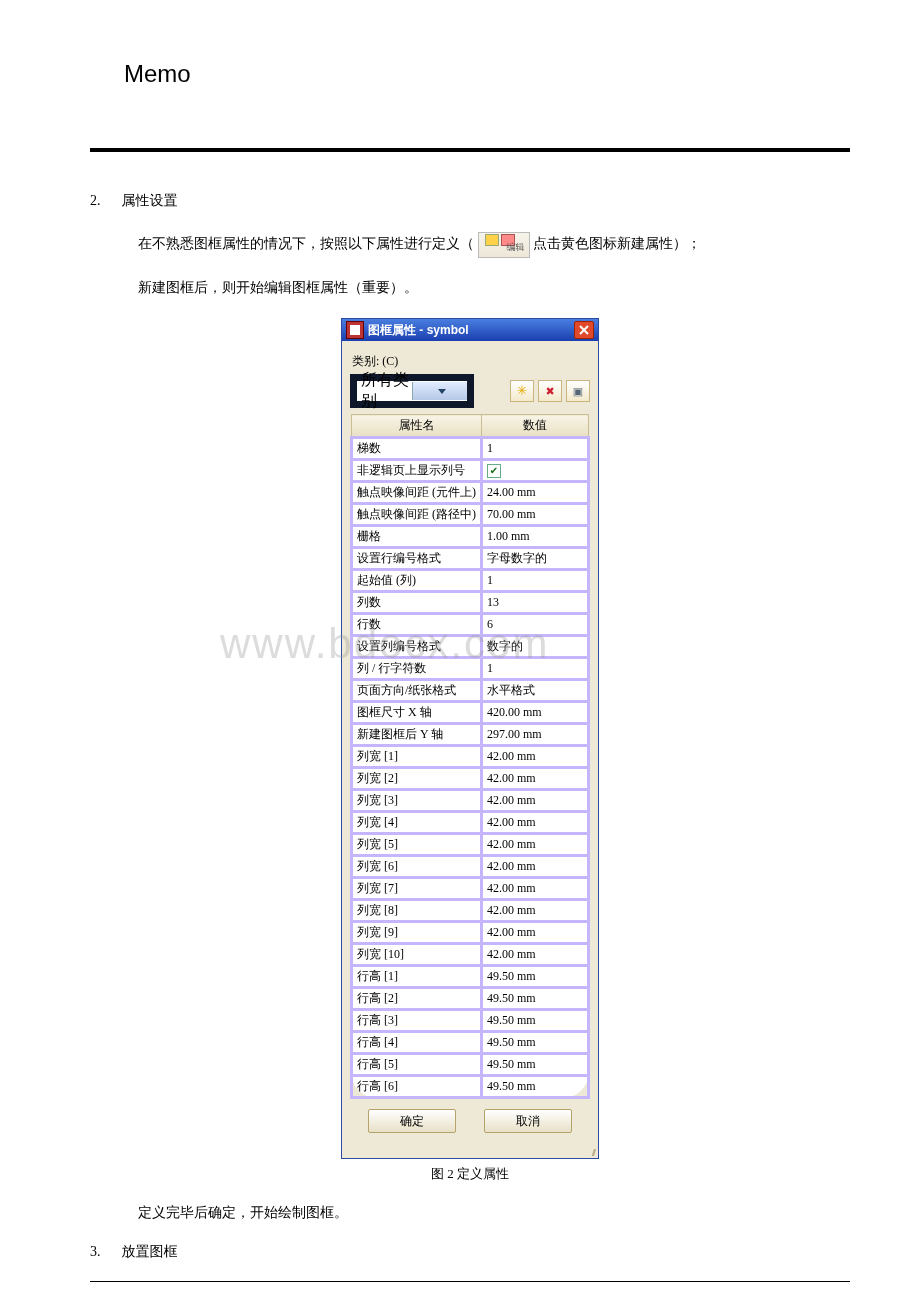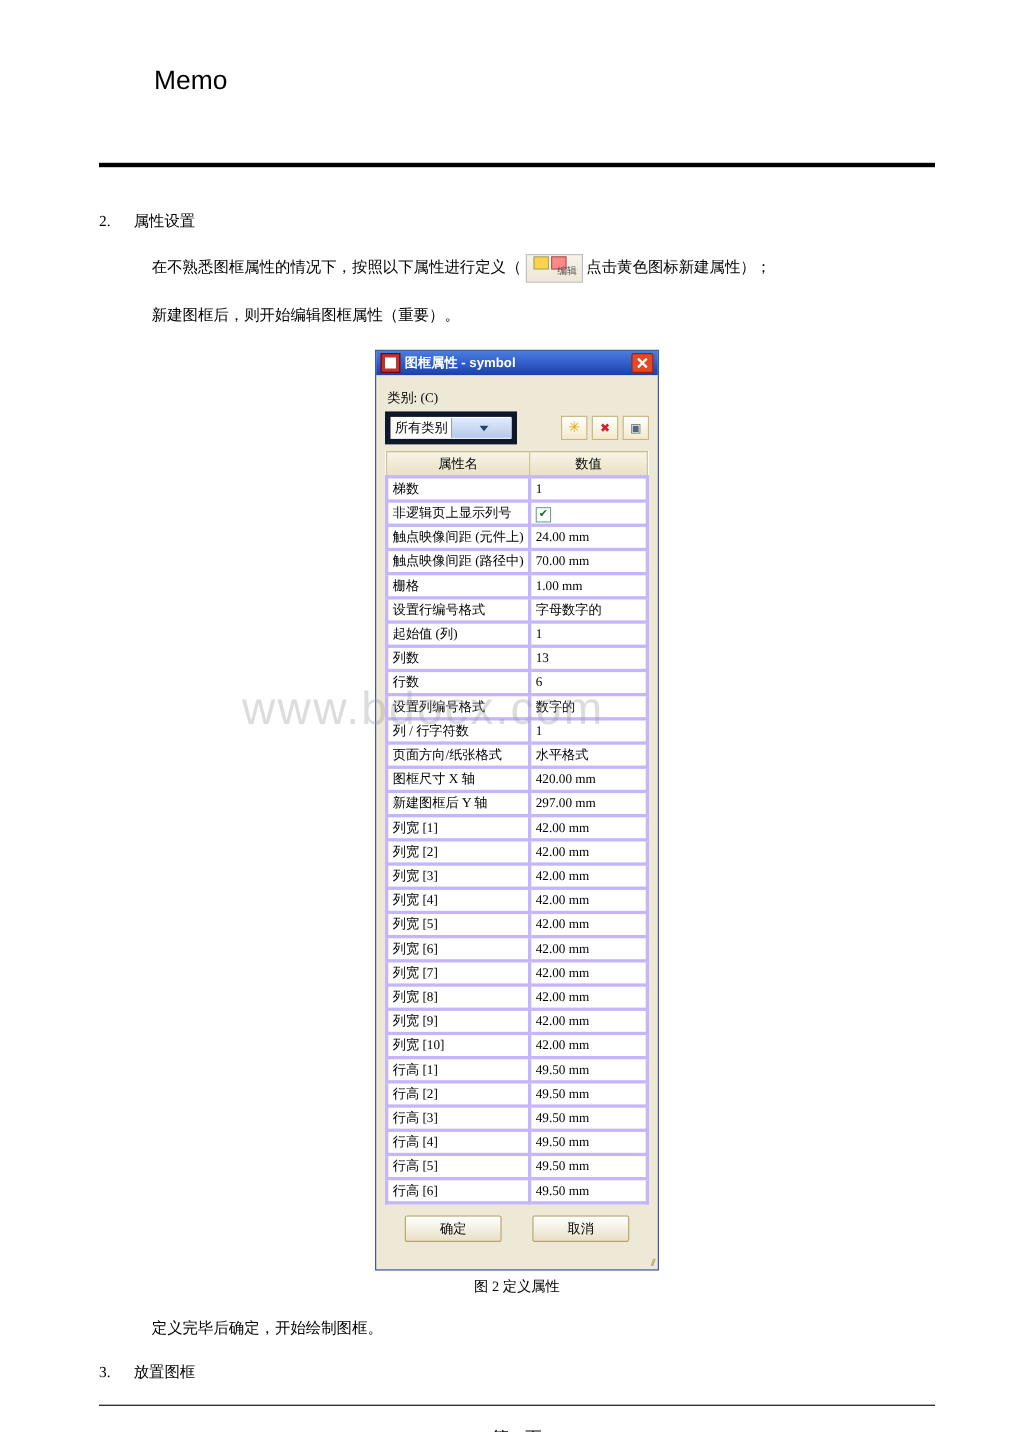--- a/index.html
+++ b/index.html
@@ -11,21 +11,21 @@
     color: #000;
     width: 920px;
   }
   .page {
     padding: 60px 70px 40px 90px;
     position: relative;
   }
   .header-title {
     font-family: Arial, sans-serif;
     font-size: 24px;
-    margin-left: 50px;
+    margin-left: 34px;
     margin-bottom: 60px;
   }
   .hr-thick {
     border: none;
     border-top: 4px solid #000;
     margin: 0 0 40px 0;
   }
   .hr-thin {
     border: none;
     border-top: 1px solid #000;
@@ -101,22 +101,22 @@
   }
   .titlebar .tclose svg { width:10px;height:10px; }
   .dlg-inner { padding: 8px 8px 10px 8px; }
   .lbl-cat { margin: 4px 0 4px 2px; }
   .row-top {
     display:flex; align-items:center; gap:6px; margin-bottom:6px;
   }
   .combo {
     display:flex; align-items:center;
     width:110px; height:20px;
-    border:5px solid #0f172a; background:#fff;
-    font-size:12px;
+    border:7px solid #0f172a; background:#fff;
+    font-size:16px;
   }
   .combo span { flex:1; padding-left:4px; }
   .combo .arrow {
     width:16px;height:18px;background:linear-gradient(#e0ecff,#b6c8e8);
     border-left:1px solid #8aa; display:flex;align-items:center;justify-content:center;
   }
   .combo .arrow::after{
     content:"";border-left:4px solid transparent;border-right:4px solid transparent;border-top:5px solid #246;
   }
   .top-icons { margin-left:auto; display:flex; gap:4px; align-items:center;}
@@ -128,20 +128,21 @@
   .ico-btn.y { color:#c90; }
   .ico-btn.y::after{ content:"✳"; font-size:13px; color:#e6a800;}
   .ico-btn.r::after{ content:"✖"; font-size:11px; color:#c23;}
   .ico-btn.p::after{ content:"▣"; font-size:11px; color:#567;}
 
   table.props {
     border-collapse: collapse;
     width: 100%;
     font-size: 12px;
     background:#fff;
+    border-radius:30px;
   }
   table.props th {
     background: linear-gradient(#f8f4e6,#e9e0c4);
     border:1px solid #cbbd93;
     padding: 2px 4px;
     font-weight: normal;
     text-align: center;
     height:16px;
   }
   table.props td {

